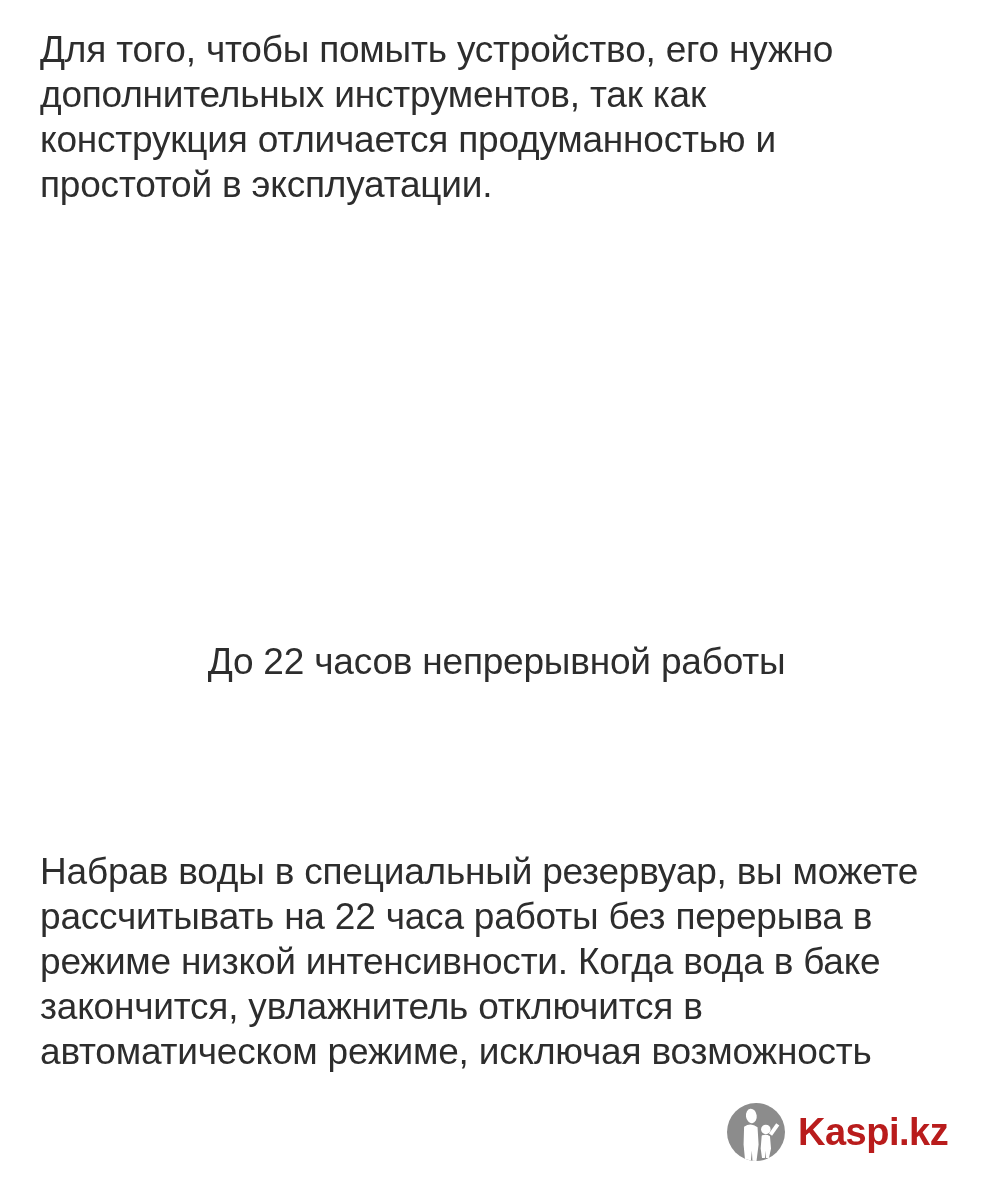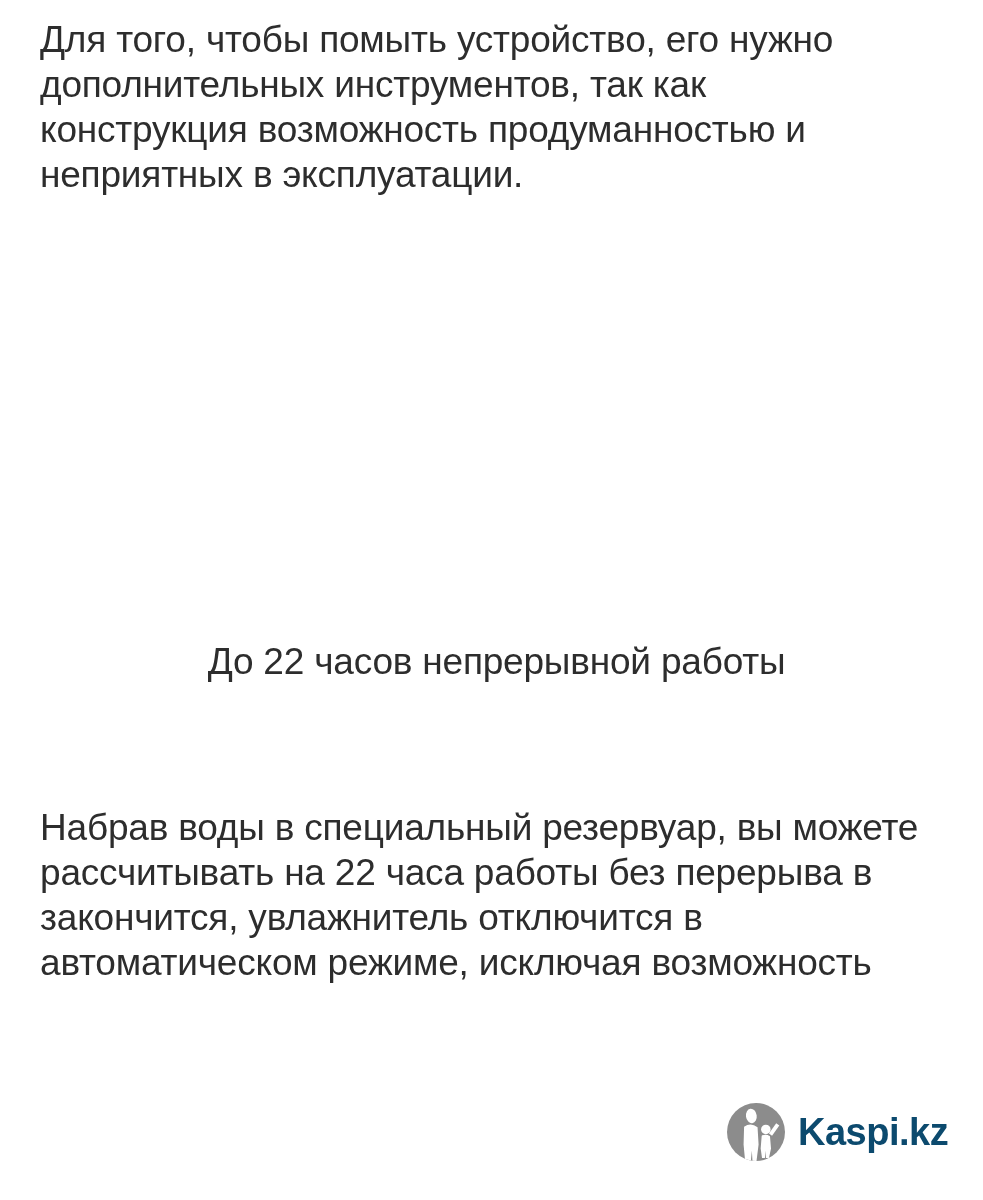--- a/index.html
+++ b/index.html
@@ -20,60 +20,61 @@
     right: 30px;
     color: #2d2d2d;
     font-size: 37px;
     line-height: 45px;
     letter-spacing: -0.2px;
     font-weight: 400;
   }
   .text-line {
     white-space: nowrap;
   }
-  #paragraph-cleaning { top: 17px; }
+  #paragraph-cleaning { top: 27px; }
   #heading-runtime    { top: 639px; text-align: center; }
-  #paragraph-runtime  { top: 805px; }
+  #paragraph-runtime  { top: 849px; }
 
   .watermark {
     position: absolute;
     left: 727px;
     top: 1103px;
     display: flex;
     align-items: center;
     gap: 13px;
   }
   .watermark .brand-text {
-    color: #0c4a6e;
+    color: #b91c1c;
     font-size: 38px;
     font-weight: 700;
     letter-spacing: -0.5px;
     white-space: nowrap;
   }
   .watermark svg {
     display: block;
   }
 </style>
 </head>
 <body>
 
 <div class="text-block" id="paragraph-cleaning">
   <div class="text-line">Для того, чтобы помыть устройство, его нужно</div>
   <div class="text-line">дополнительных инструментов, так как</div>
-  <div class="text-line">конструкция возможность продуманностью и</div>
-  <div class="text-line">неприятных в эксплуатации.</div>
+  <div class="text-line">конструкция отличается продуманностью и</div>
+  <div class="text-line">простотой в эксплуатации.</div>
 </div>
 
 <div class="text-block" id="heading-runtime">
   <div class="text-line">До 22 часов непрерывной работы</div>
 </div>
 
 <div class="text-block" id="paragraph-runtime">
   <div class="text-line">Набрав воды в специальный резервуар, вы можете</div>
   <div class="text-line">рассчитывать на 22 часа работы без перерыва в</div>
+  <div class="text-line">режиме низкой интенсивности. Когда вода в баке</div>
   <div class="text-line">закончится, увлажнитель отключится в</div>
   <div class="text-line">автоматическом режиме, исключая возможность</div>
 </div>
 
 <div class="watermark">
   <span>
     <svg width="58" height="58" viewBox="0 0 56 56" xmlns="http://www.w3.org/2000/svg">
       <defs>
         <clipPath id="kaspi-circle-clip">
           <circle cx="28" cy="28" r="28"></circle>

